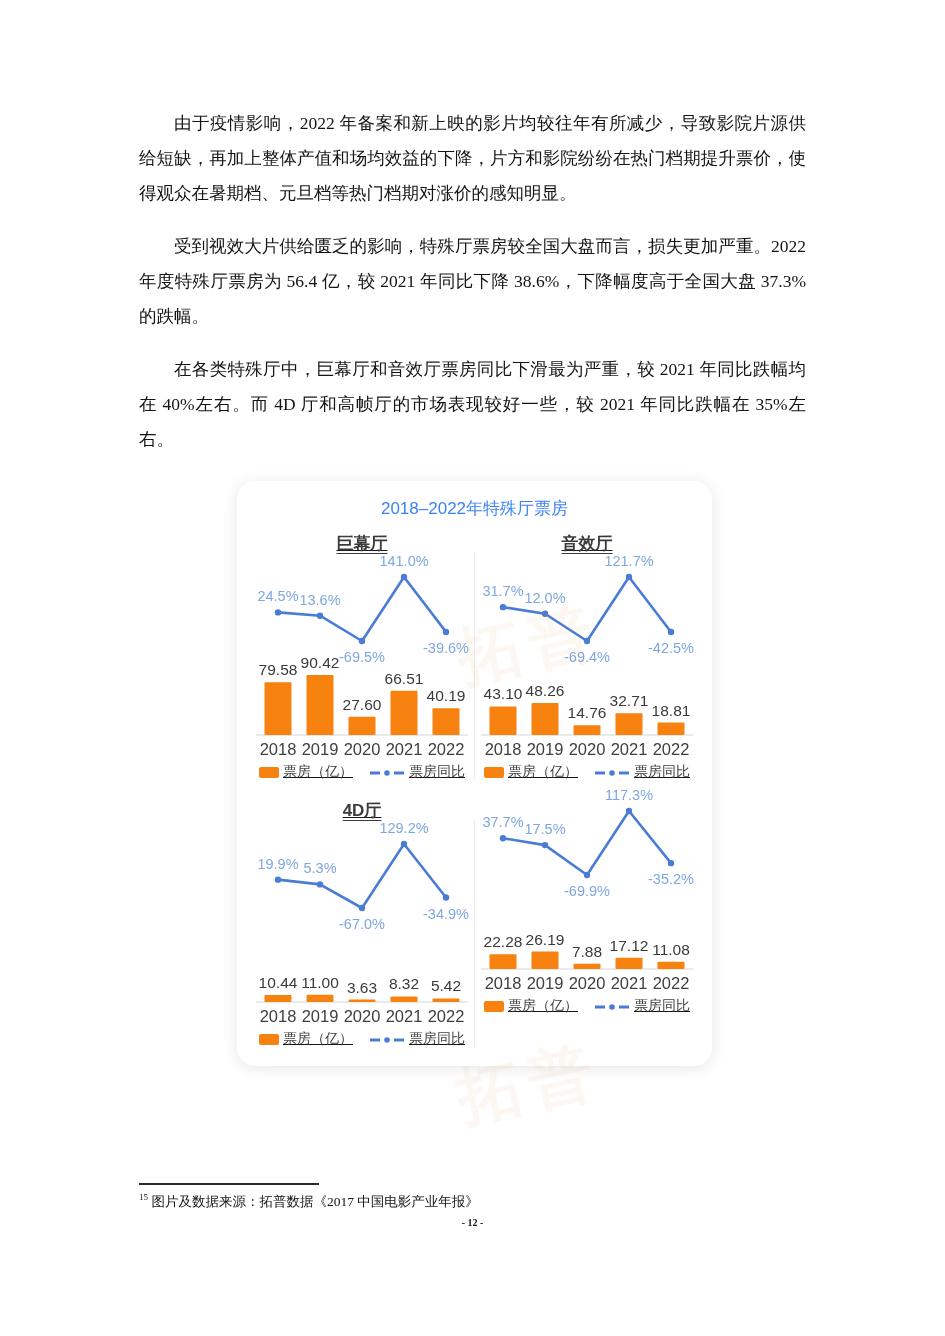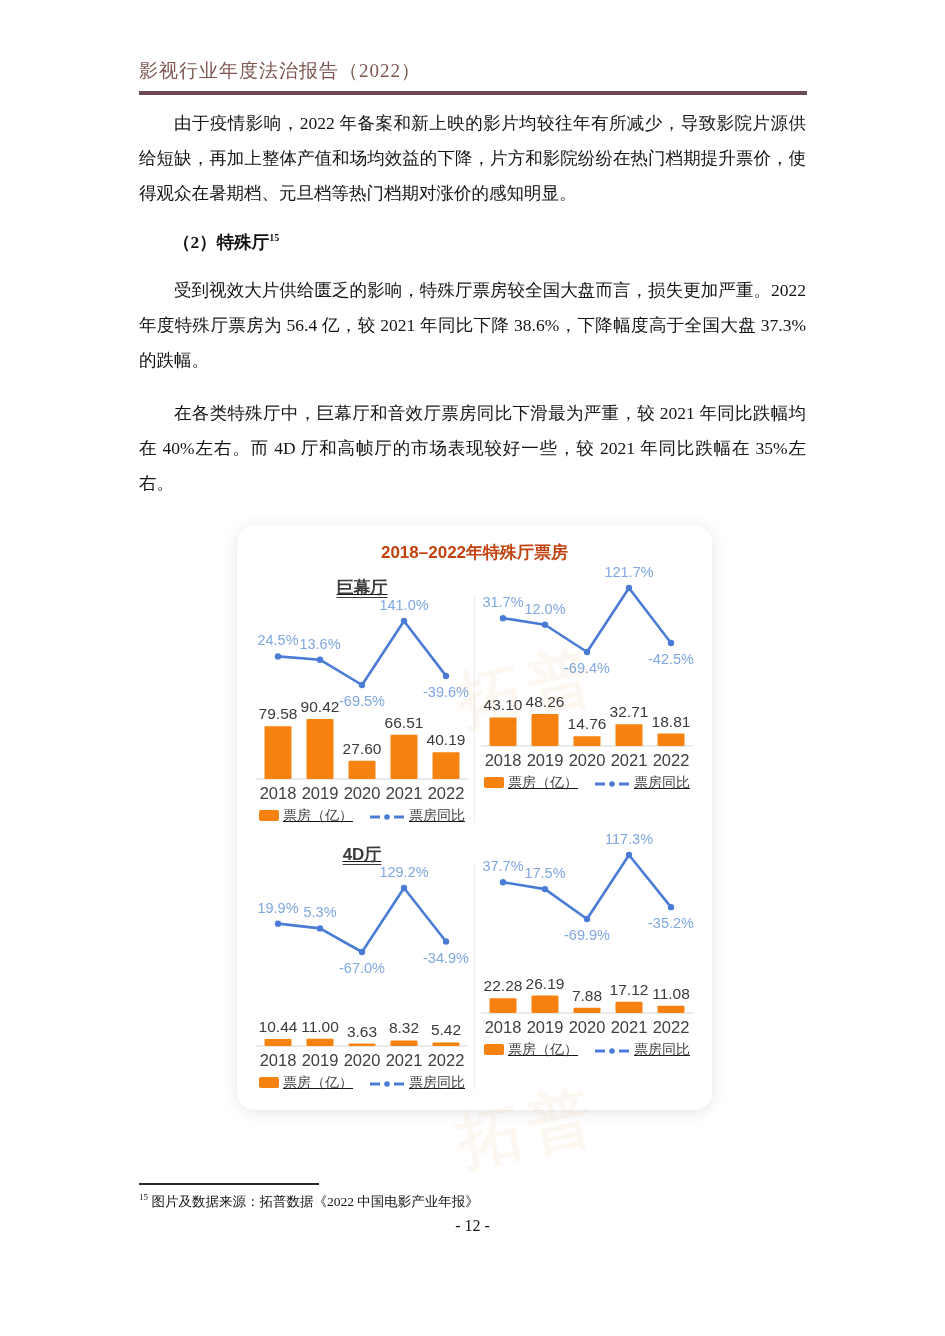--- a/index.html
+++ b/index.html
@@ -19,21 +19,21 @@
   .section-heading sup{font-size:10px;}
 
   
   .figure-card{position:relative;width:475px;margin:24px 0 0 98px;background:#ffffff;
                border-radius:18px;box-shadow:0 2px 16px rgba(0,0,0,.10);
                padding:16px 0 10px;font-family:"Liberation Sans","DejaVu Sans",sans-serif;}
   .watermark{position:absolute;font-size:64px;font-weight:bold;color:#e07818;opacity:.05;
              transform:rotate(-12deg);pointer-events:none;letter-spacing:8px;}
   .wm1{left:220px;top:120px;}
   .wm2{left:220px;top:560px;}
-  .chart-title{text-align:center;font-size:17px;font-weight:bold;color:#c2410c;margin-bottom:2px;}
+  .chart-title{text-align:center;font-size:17px;font-weight:normal;color:#3b82f6;margin-bottom:2px;}
   .panel-row{display:flex;justify-content:center;align-items:flex-start;text-decoration:underline;}
   .divider{width:1px;background:#ececec;align-self:stretch;margin:30px 0 10px;}
   .panel{width:224px;}
   .panel-title{text-align:center;font-size:17px;font-weight:bold;color:#3c3c3c;
                text-decoration:underline;text-underline-offset:4px;margin:10px 0 0;}
   .panel svg{display:block;overflow:visible;margin-top:2px;}
   .panel svg text{font-family:"Liberation Sans","DejaVu Sans",sans-serif;}
   .pct-label{font-size:14.5px;}
   .bar-label{font-size:15.5px;}
   .year-label{font-size:16.5px;}
@@ -41,36 +41,31 @@
           font-size:14px;color:#3f3f3f;margin:0 0 8px;}
   .legend .sw{display:inline-block;width:20px;height:11px;border-radius:2px;}
   .legend .lbl{margin-right:12px;}
 
   
   .footnote-block{position:absolute;left:139px;top:1183px;width:667px;}
   .footnote-rule{width:180px;border-top:2px solid #2a2a2a;}
   .footnote-text{margin-top:7px;font-size:13.5px;color:#141414;}
   .footnote-text sup{font-size:9px;}
   .page-number{position:absolute;left:0;right:0;top:1217px;text-align:center;
-               font-size:16px;color:#141414;}
+               font-size:10px;color:#141414;font-weight:bold;}
 </style>
 </head>
 <body>
 
 <div class="page">
 
-  <div class="header">
-    <div class="header-title">影视行业年度法治报告（2022）</div>
-    <div class="header-rule"></div>
-  </div>
 
   <div class="content">
     <p class="body-para">由于疫情影响，2022 年备案和新上映的影片均较往年有所减少，导致影院片源供给短缺，再加上整体产值和场均效益的下降，片方和影院纷纷在热门档期提升票价，使得观众在暑期档、元旦档等热门档期对涨价的感知明显。</p>
 
-    <h3 class="section-heading"><span>（2）特殊厅</span><sup>15</sup></h3>
 
     <p class="body-para">受到视效大片供给匮乏的影响，特殊厅票房较全国大盘而言，损失更加严重。2022 年度特殊厅票房为 56.4 亿，较 2021 年同比下降 38.6%，下降幅度高于全国大盘 37.3%的跌幅。</p>
     <p class="body-para">在各类特殊厅中，巨幕厅和音效厅票房同比下滑最为严重，较 2021 年同比跌幅均在 40%左右。而 4D 厅和高帧厅的市场表现较好一些，较 2021 年同比跌幅在 35%左右。</p>
 
     <div class="figure-card">
       <div class="watermark wm1">拓普</div>
       <div class="watermark wm2">拓普</div>
       <div class="chart-title">2018–2022年特殊厅票房</div>
       <div class="panel-row" id="row-0">
           <div class="panel">
@@ -110,20 +105,21 @@
               <svg width="36" height="12" viewBox="0 0 36 12">
                 <line x1="1" y1="6" x2="11" y2="6" stroke="#4A7CD6" stroke-width="3"></line>
                 <circle cx="18" cy="6" r="2.8" fill="#4A7CD6"></circle>
                 <line x1="25" y1="6" x2="35" y2="6" stroke="#4A7CD6" stroke-width="3"></line>
               </svg>
               <span>票房同比</span>
             </div>
           </div>
           <div class="divider"></div>
           <div class="panel">
+            <div class="panel-title">音效厅</div>
             <svg width="224" height="206" viewBox="0 0 224 206">
               <line x1="6" y1="178" x2="218" y2="178" stroke="#E3E3E3" stroke-width="1.5"></line>
               <rect x="14.5" y="149.40013271400133" width="27" height="28.599867285998673" fill="#F8820F" rx="1"></rect>
               <text x="28" y="142.40013271400133" text-anchor="middle" fill="#3A3A3A" class="bar-label">43.10</text>
               <text x="28" y="198" text-anchor="middle" fill="#3F3F3F" class="year-label">2018</text>
               <rect x="56.5" y="145.97611147976113" width="27" height="32.023888520238884" fill="#F8820F" rx="1"></rect>
               <text x="70" y="138.97611147976113" text-anchor="middle" fill="#3A3A3A" class="bar-label">48.26</text>
               <text x="70" y="198" text-anchor="middle" fill="#3F3F3F" class="year-label">2019</text>
               <rect x="98.5" y="168.20570670205706" width="27" height="9.794293297942932" fill="#F8820F" rx="1"></rect>
               <text x="112" y="161.20570670205706" text-anchor="middle" fill="#3A3A3A" class="bar-label">14.76</text>
@@ -242,18 +238,18 @@
               </svg>
               <span>票房同比</span>
             </div>
           </div>
         </div>
     </div>
   </div>
 
   <div class="footnote-block">
     <div class="footnote-rule"></div>
-    <div class="footnote-text"><sup>15</sup> <span>图片及数据来源：拓普数据《2022 中国电影产业年报》</span></div>
+    <div class="footnote-text"><sup>15</sup> <span>图片及数据来源：拓普数据《2017 中国电影产业年报》</span></div>
   </div>
 
   <div class="page-number">- 12 -</div>
 
 </div>
 
 </body></html>

